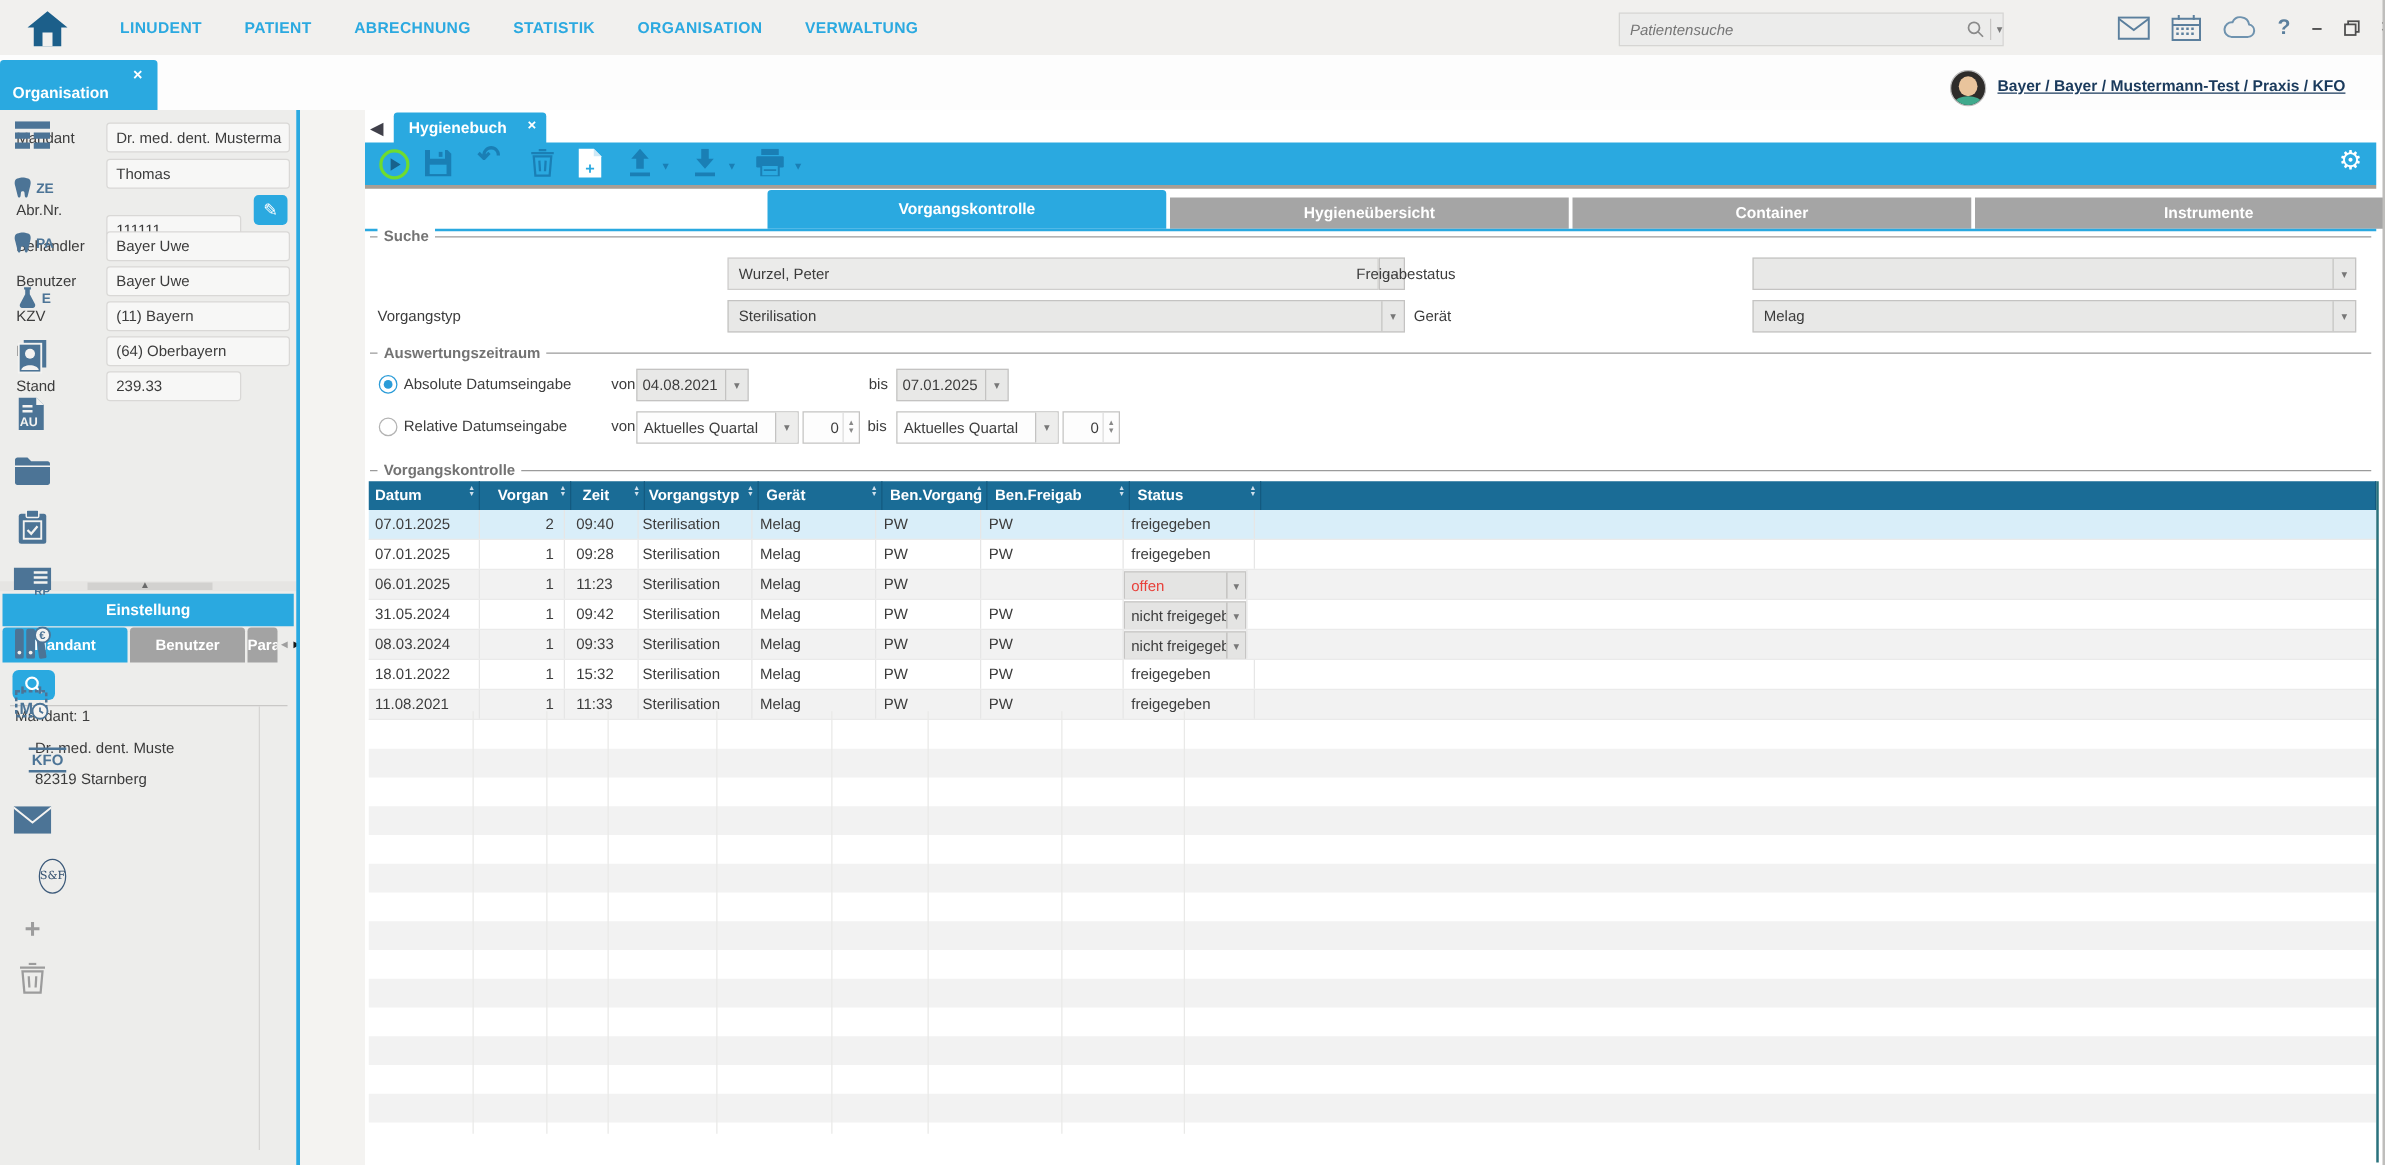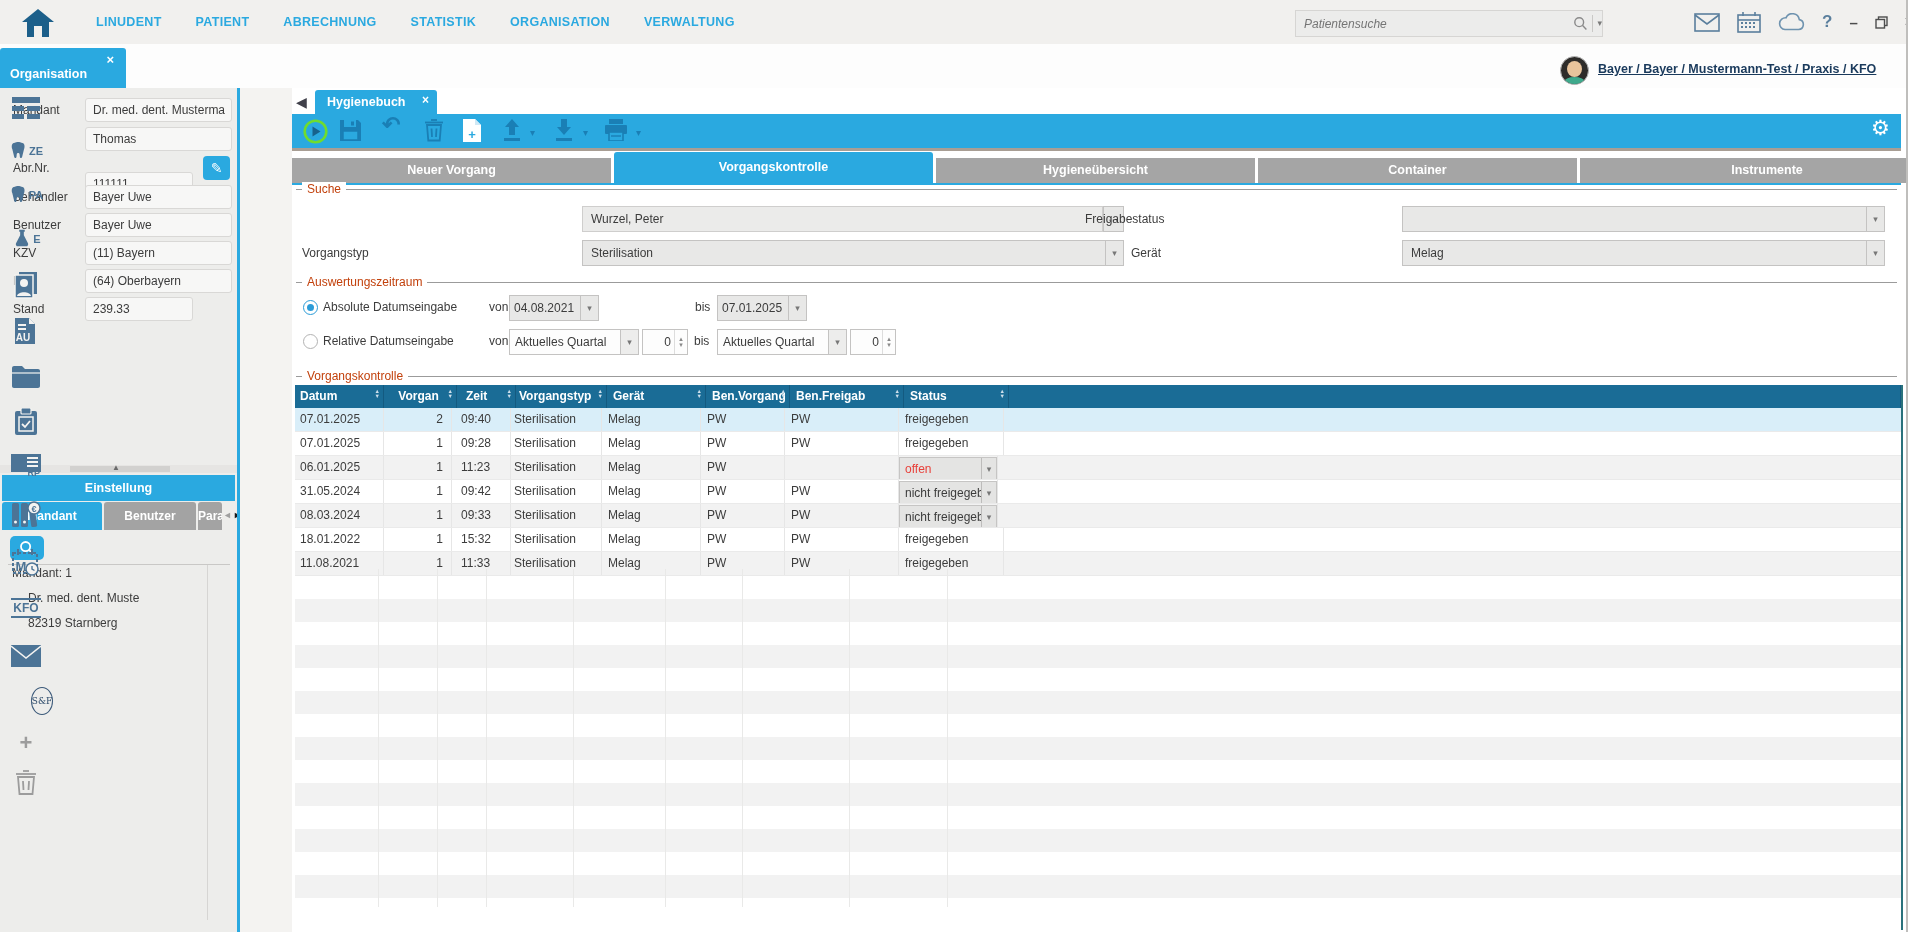--- a/index.html
+++ b/index.html
@@ -78,21 +78,21 @@
   .tb-caret{position:absolute;top:127px;color:#1a7fb5;font-size:10px;}
   .tbdiv{left:292px;top:148px;width:1609px;height:3px;background:#a89e94;}
   .gear{left:1871px;top:116px;color:#fff;font-size:21px;}
 
   .subtab{position:absolute;color:#fff;font-weight:bold;font-size:12.5px;text-align:center;}
   .subtab.off{top:158px;height:25px;line-height:25px;background:#a5a5a5;}
   .subtab.on{top:152px;height:31px;line-height:31px;background:#2aa9e0;border-radius:3px 3px 0 0;}
   .subtab-underline{left:292px;top:183px;width:1609px;height:2px;background:#2aa9e0;}
 
   .gline{position:absolute;height:1px;background:#9b9b9b;}
-  .legend{position:absolute;background:#fff;padding:0 5px;color:#c2410c;font-weight:normal;}
+  .legend{position:absolute;background:#fff;padding:0 5px;color:#737373;font-weight:bold;}
 
   .combo,.tfield{position:absolute;height:24px;background:#e8e8e7;border:1px solid #c4c3c2;display:flex;align-items:center;}
   .tfield{background:#ebebea;border-color:#cfcecd;}
   .combo .val,.tfield .val{flex:1;padding:0 8px;white-space:nowrap;overflow:hidden;}
   .combo .dd{width:17px;align-self:stretch;border-left:1px solid #c4c3c2;display:flex;align-items:center;justify-content:center;}
   .combo .dd:after{content:"▾";color:#777;font-size:9px;}
   .plabel{position:absolute;height:26px;line-height:26px;color:#3c3c3c;}
   .dotsbtn{position:absolute;width:19px;height:24px;background:#e8e8e7;border:1px solid #c4c3c2;text-align:center;
            line-height:20px;color:#555;}
   .radio{position:absolute;width:13px;height:13px;border-radius:50%;background:#fff;}
@@ -344,21 +344,21 @@
   <div class="ricon" style="top:549px;">
     <svg width="28" height="28" viewBox="0 0 28 28">
         <rect x="1" y="4" width="24" height="20" fill="none" stroke="#4c7496" stroke-width="2" stroke-dasharray="3 2"></rect>
         <line x1="6" y1="0" x2="6" y2="6" stroke="#4c7496" stroke-width="2"></line>
         <line x1="20" y1="0" x2="20" y2="6" stroke="#4c7496" stroke-width="2"></line>
         <text x="9" y="22" font-size="13" font-weight="bold" fill="#4c7496" text-anchor="middle" font-family="Liberation Sans">M</text>
         <circle cx="20" cy="20" r="6" fill="#f4f3f1" stroke="#4c7496" stroke-width="1.5"></circle>
         <path d="M20 17v3l2.5 1.5" fill="none" stroke="#4c7496" stroke-width="1.4"></path>
       </svg>
   </div>
-  <div class="ricon" style="top:598px;">
+  <div class="ricon" style="top:598px;margin-left:12px;">
       <span class="kfo">KFO</span>
     </div>
   <div class="ricon" style="top:645px;">
     <svg width="30" height="22" viewBox="0 0 30 22">
         <rect x="0" y="0" width="30" height="22" fill="#4c7496"></rect>
         <path d="M0 1l15 12L30 1" fill="none" stroke="#f4f3f1" stroke-width="1.6"></path>
       </svg>
   </div>
   <div class="ricon" style="top:687px;">
       <span class="sf">S&amp;F</span>
@@ -438,21 +438,20 @@
         <rect x="5" y="0" width="14" height="5"></rect>
         <rect x="1" y="6" width="22" height="9" rx="1"></rect>
         <rect x="5" y="13" width="14" height="9" fill="#2aa9e0" stroke="#1a7fb5" stroke-width="1.6"></rect>
         <line x1="7" y1="17" x2="17" y2="17" stroke="#1a7fb5" stroke-width="1.4"></line>
       </svg>
   </span>
   <span class="tb-caret" style="left:636px;">▾</span>
   <span class="abs gear">⚙</span>
   <div class="abs tbdiv"></div>
 
-  <span class="subtab off" style="left:292px;width:319px;">Neuer Vorgang</span>
   <span class="subtab on" style="left:614px;width:319px;">Vorgangskontrolle</span>
   <span class="subtab off" style="left:1258px;width:319px;">Container</span>
   <span class="subtab off" style="left:936px;width:319px;">Hygieneübersicht</span>
   <span class="subtab off" style="left:1580px;width:374px;">Instrumente</span>
   <div class="abs subtab-underline"></div>
 
   <div class="gline" style="left:296px;top:189px;width:1601px;"></div>
   <span class="legend" style="left:302px;top:182px;">Suche</span>
   <div class="tfield" style="left:582px;top:206px;width:519px;">
     <span class="val">Wurzel, Peter</span>

